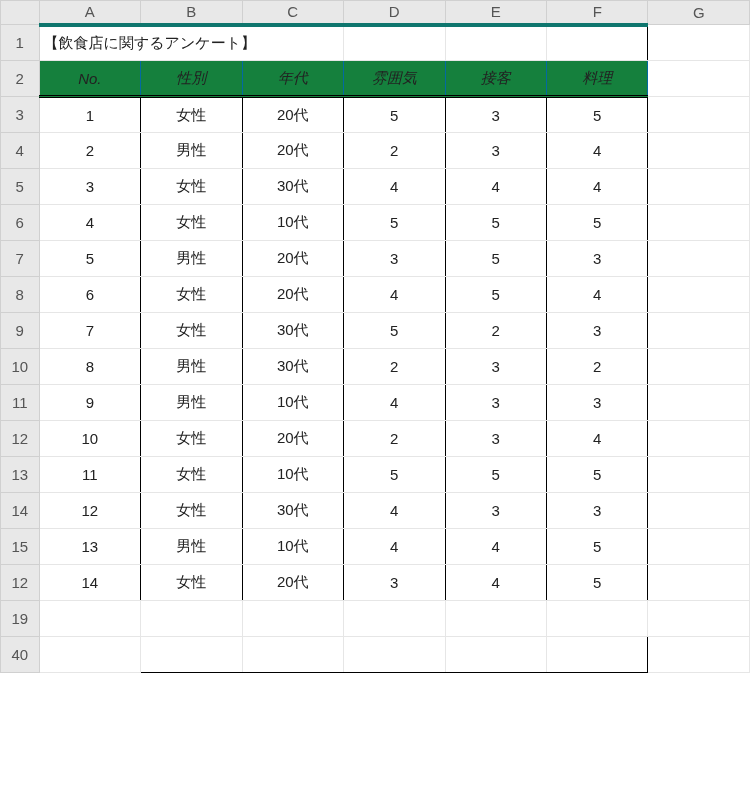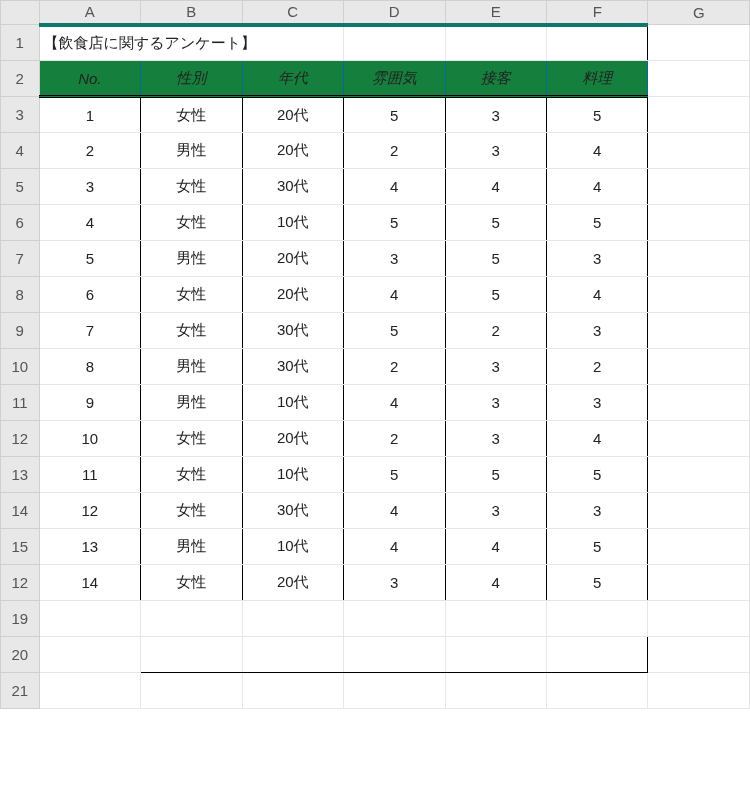--- a/index.html
+++ b/index.html
@@ -242,34 +242,24 @@
     <td class="cell"></td>
     <td class="cell"></td>
     <td class="cell"></td>
     <td class="cell"></td>
     <td class="cell"></td>
     <td class="cell"></td>
   </tr>
 
 
   <tr>
-    <th class="rowhdr">20</th>
+    <th class="rowhdr">40</th>
     <td class="cell"></td>
     <td class="cell db-l db-b"></td>
     <td class="cell db-b"></td>
     <td class="cell db-b"></td>
     <td class="cell db-b"></td>
     <td class="cell db-b db-r"></td>
     <td class="cell"></td>
   </tr>
 
-  <tr>
-    <th class="rowhdr">21</th>
-    <td class="cell"></td>
-    <td class="cell"></td>
-    <td class="cell"></td>
-    <td class="cell"></td>
-    <td class="cell"></td>
-    <td class="cell"></td>
-    <td class="cell"></td>
-  </tr>
 </tbody>
   </table>
 
 </body></html>

